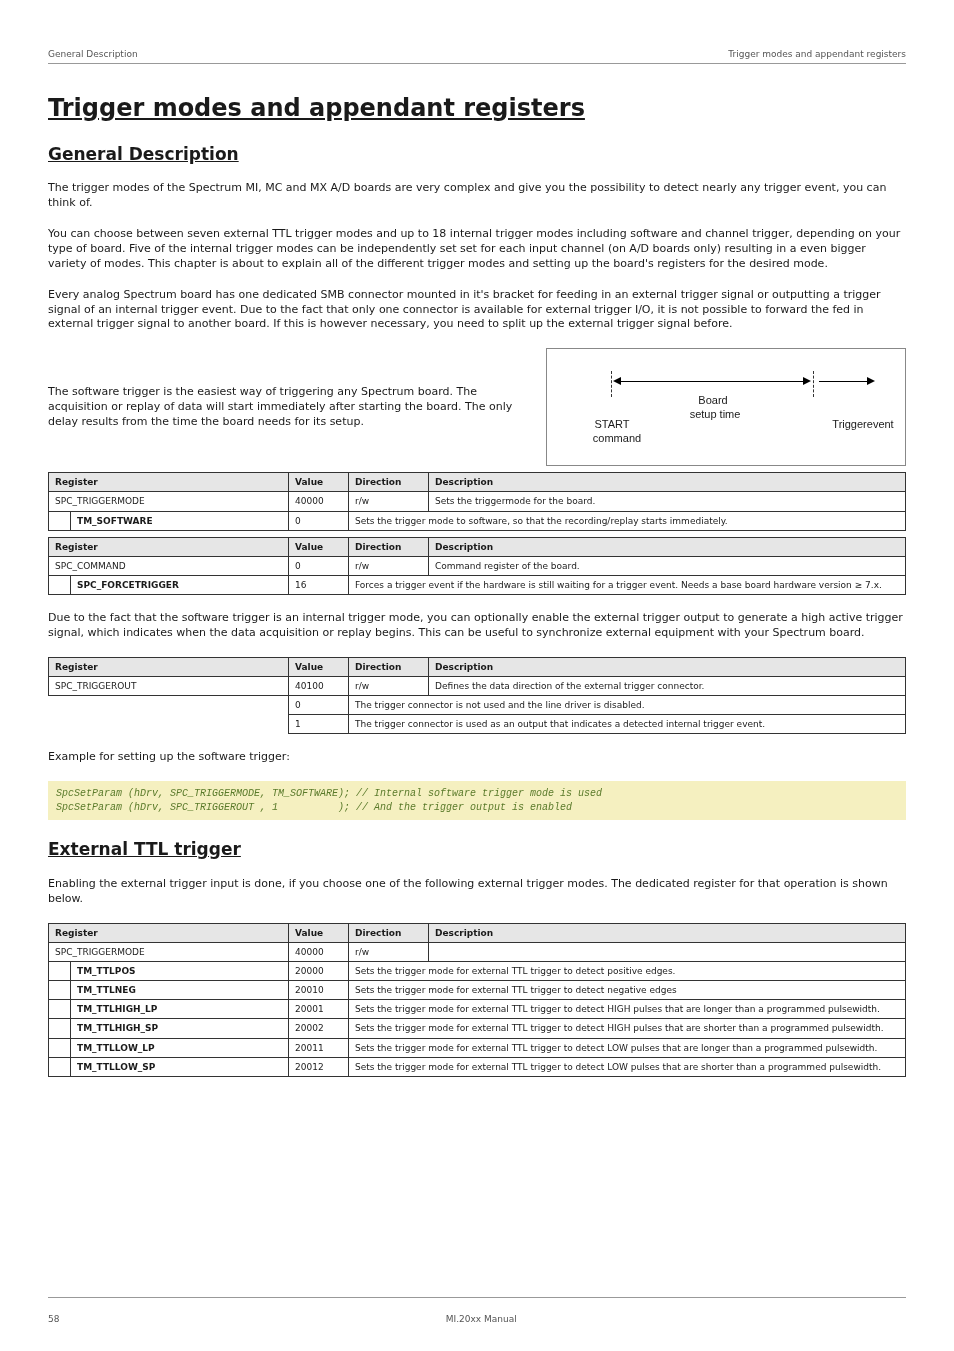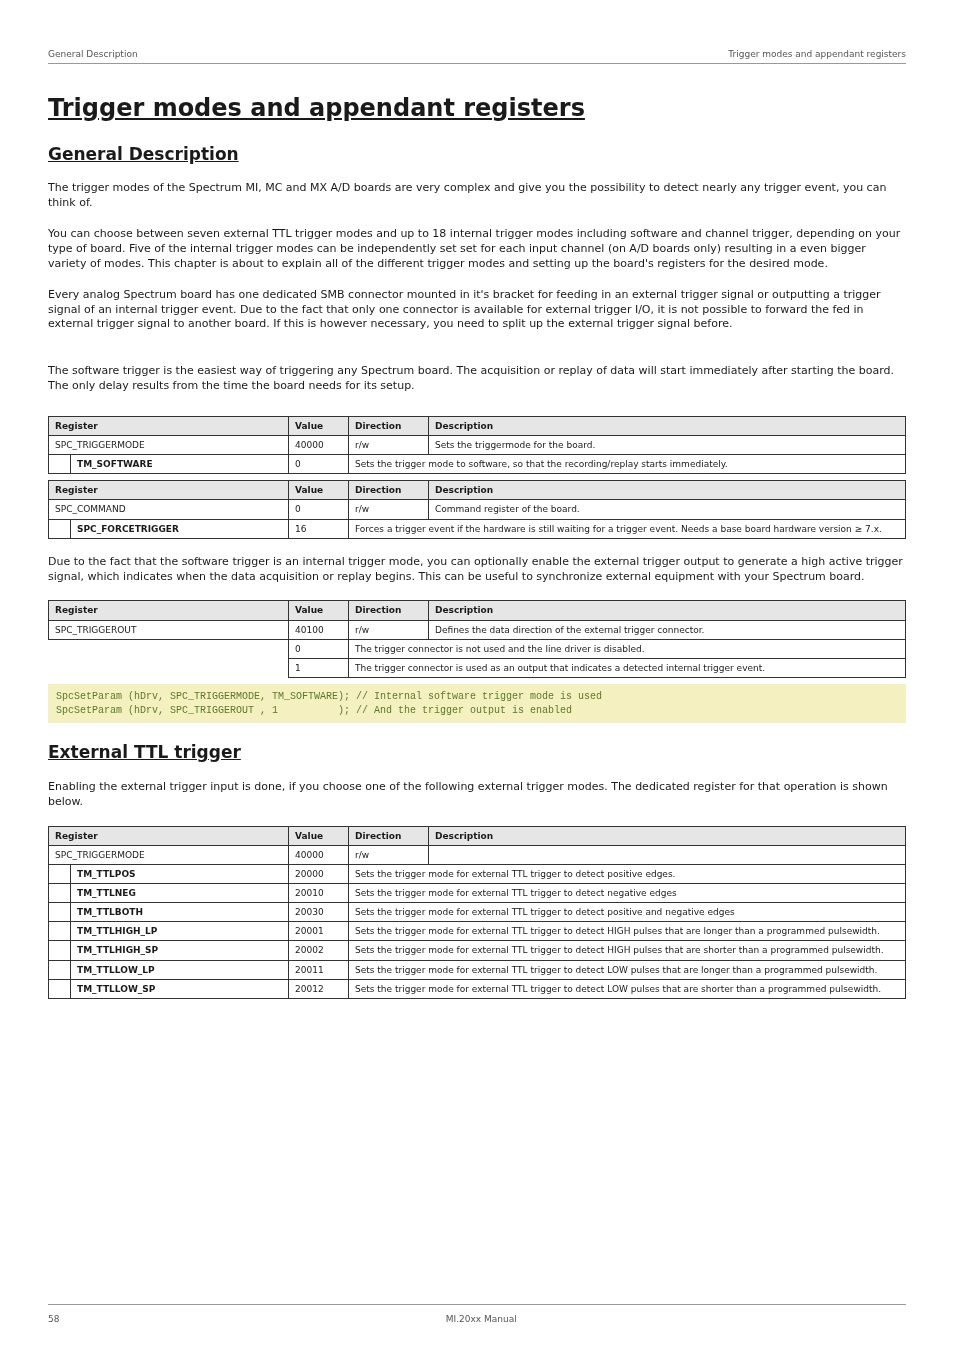--- a/index.html
+++ b/index.html
@@ -92,27 +92,28 @@
   pre.code{
     background:var(--code-bg);
     color:var(--code-text);
     font-family:"Courier New",monospace;
     font-size:10px;
     padding:6px 8px;
     margin:6px 0 14px 0;
     white-space:pre;
     border:none;
     overflow:hidden;
+    font-style:italic;
   }
 
   .footer{
     position:absolute;
     left:48px;right:48px;bottom:26px;
     border-top:1px solid var(--hr);
-    padding-top:8px;
+    padding-top:15px;
     display:flex;
     justify-content:space-between;
     font-size:9px;
     color:var(--muted);
   }
 </style>
 </head>
 <body>
 
 <div class="page">
@@ -126,20 +127,33 @@
   <h1 class="toplevel">Trigger modes and appendant registers</h1>
 
   <h2 class="section">General Description</h2>
   <p>The trigger modes of the Spectrum MI, MC and MX A/D boards are very complex and give you the possibility to detect nearly any trigger event, you can think of.</p>
   <p>You can choose between seven external TTL trigger modes and up to 18 internal trigger modes including software and channel trigger, depending on your type of board. Five of the internal trigger modes can be independently set set for each input channel (on A/D boards only) resulting in a even bigger variety of modes. This chapter is about to explain all of the different trigger modes and setting up the board's registers for the desired mode.</p>
   <p>Every analog Spectrum board has one dedicated SMB connector mounted in it's bracket for feeding in an external trigger signal or outputting a trigger signal of an internal trigger event. Due to the fact that only one connector is available for external trigger I/O, it is not possible to forward the fed in external trigger signal to another board. If this is however necessary, you need to split up the external trigger signal before.</p>
 
 
   <div class="flex-row">
     <p style="flex:1;">The software trigger is the easiest way of triggering any Spectrum board. The acquisition or replay of data will start immediately after starting the board. The only delay results from the time the board needs for its setup.</p>
+    <div class="diagram-box">
+      <div class="diagram-inner">
+        <div class="marker left"></div>
+        <div class="marker right"></div>
+        <div class="arrow-line"></div>
+        <div class="arrow-right"></div>
+        <div class="d-label d-board">Board</div>
+        <div class="d-label d-setup">setup time</div>
+        <div class="d-label d-trigger">Triggerevent</div>
+        <div class="d-label d-start">START</div>
+        <div class="d-label d-command">command</div>
+      </div>
+    </div>
   </div>
 
   <table class="reg">
     <colgroup>
         <col class="c-reg">
         <col class="c-val">
         <col class="c-dir">
         <col>
       </colgroup>
     <thead>
@@ -248,20 +262,21 @@
         <td colspan="2">The trigger connector is not used and the line driver is disabled.</td>
       </tr>
       <tr>
         <td style="border:none;"></td>
         <td>1</td>
         <td colspan="2">The trigger connector is used as an output that indicates a detected internal trigger event.</td>
       </tr>
     </tbody>
   </table>
 
+  <p>Example for setting up the software trigger:</p>
   <pre class="code">SpcSetParam (hDrv, SPC_TRIGGERMODE, TM_SOFTWARE); // Internal software trigger mode is used
 SpcSetParam (hDrv, SPC_TRIGGEROUT , 1          ); // And the trigger output is enabled</pre>
 
   <h2 class="section">External TTL trigger</h2>
   <p>Enabling the external trigger input is done, if you choose one of the following external trigger modes. The dedicated register for that operation is shown below.</p>
 
   <table class="reg">
     <colgroup>
         <col class="c-reg">
         <col class="c-val">
@@ -300,26 +315,20 @@
           <td>Sets the trigger mode for external TTL trigger to detect positive edges.</td>
         </tr>
         <tr>
           <td class="indent-cell"></td>
           <td class="name-indent">TM_TTLNEG</td>
           <td>20010</td>
           <td>Sets the trigger mode for external TTL trigger to detect negative edges</td>
         </tr>
         <tr>
           <td class="indent-cell"></td>
-          <td class="name-indent">TM_TTLBOTH</td>
-          <td>20030</td>
-          <td>Sets the trigger mode for external TTL trigger to detect positive and negative edges</td>
-        </tr>
-        <tr>
-          <td class="indent-cell"></td>
           <td class="name-indent">TM_TTLHIGH_LP</td>
           <td>20001</td>
           <td>Sets the trigger mode for external TTL trigger to detect HIGH pulses that are longer than a programmed pulsewidth.</td>
         </tr>
         <tr>
           <td class="indent-cell"></td>
           <td class="name-indent">TM_TTLHIGH_SP</td>
           <td>20002</td>
           <td>Sets the trigger mode for external TTL trigger to detect HIGH pulses that are shorter than a programmed pulsewidth.</td>
         </tr>

